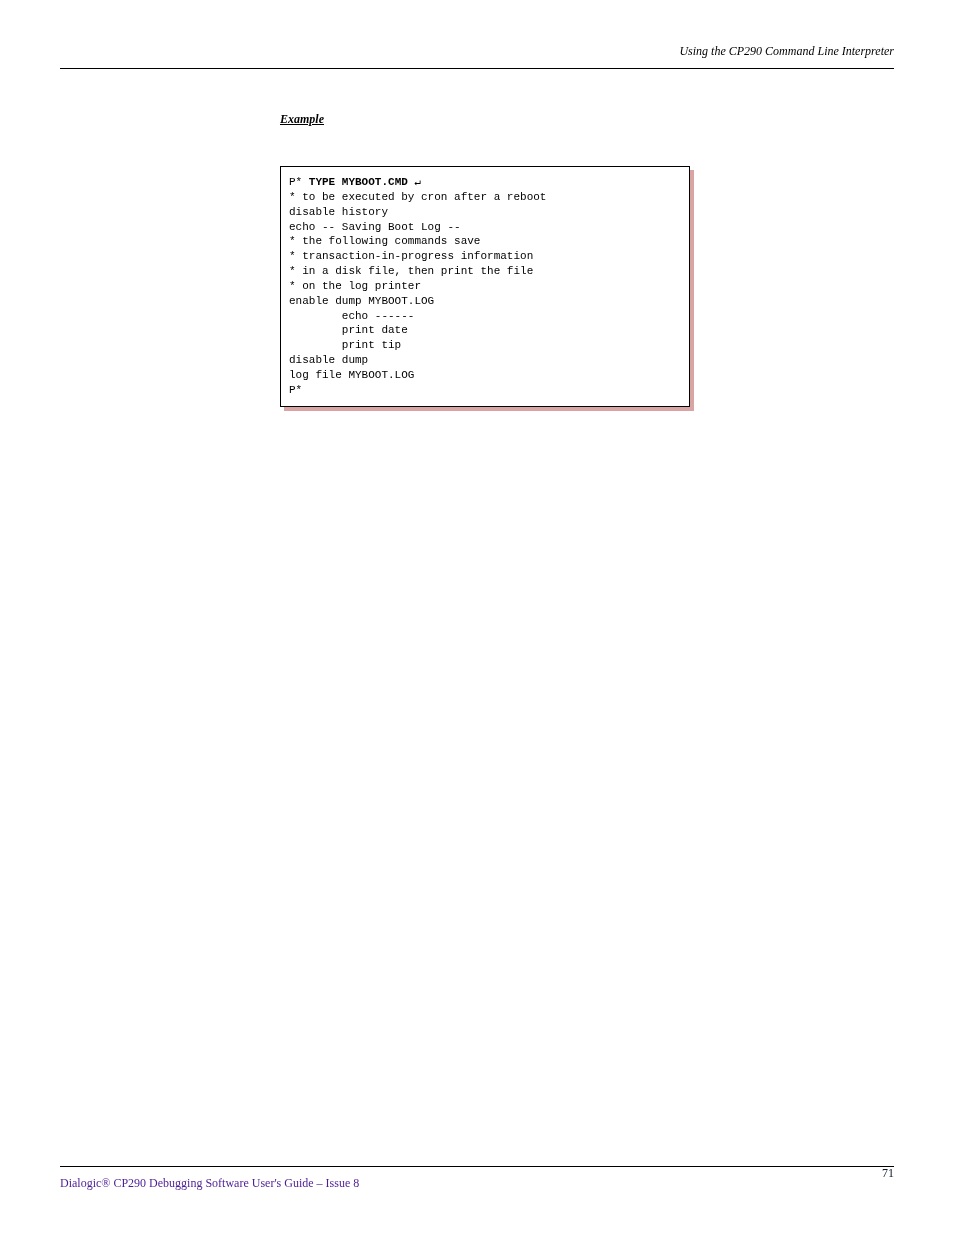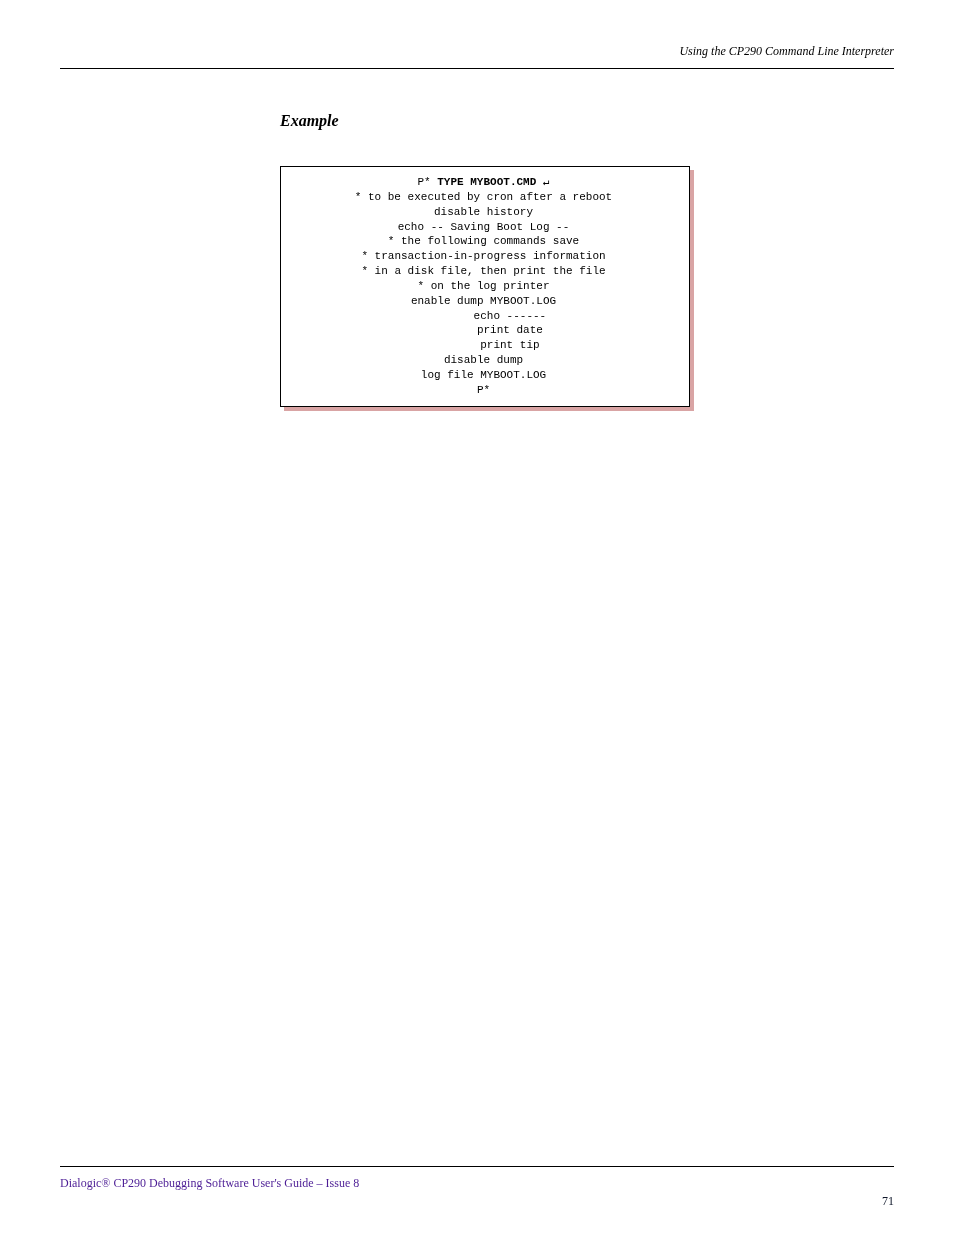--- a/index.html
+++ b/index.html
@@ -8,21 +8,20 @@
     background: #ffffff;
     font-family: "Times New Roman", Times, serif;
     color: #000000;
     width: 954px;
   }
   .page {
     width: 954px;
     height: 1235px;
     position: relative;
     box-sizing: border-box;
-    text-align: center;
   }
   .top-rule {
     position: absolute;
     top: 68px;
     left: 60px;
     right: 60px;
     border-top: 1px solid #000;
   }
   .header-right {
     position: absolute;
@@ -41,33 +40,34 @@
   }
   .footer-left {
     position: absolute;
     bottom: 44px;
     left: 60px;
     font-size: 12px;
     color: #4c1d95;
   }
   .footer-right {
     position: absolute;
-    bottom: 26px;
+    bottom: 54px;
     right: 60px;
     font-size: 12px;
     color: #0f172a;
   }
   .section-title {
     position: absolute;
     top: 112px;
     left: 280px;
-    font-size: 16px;
+    font-size: 12px;
     font-style: italic;
     font-weight: bold;
     color: #000;
+    text-decoration: underline;
   }
   .code-box-wrap {
     position: absolute;
     top: 166px;
     left: 280px;
     width: 410px;
     box-sizing: border-box;
   }
   .code-shadow {
     position: absolute;

